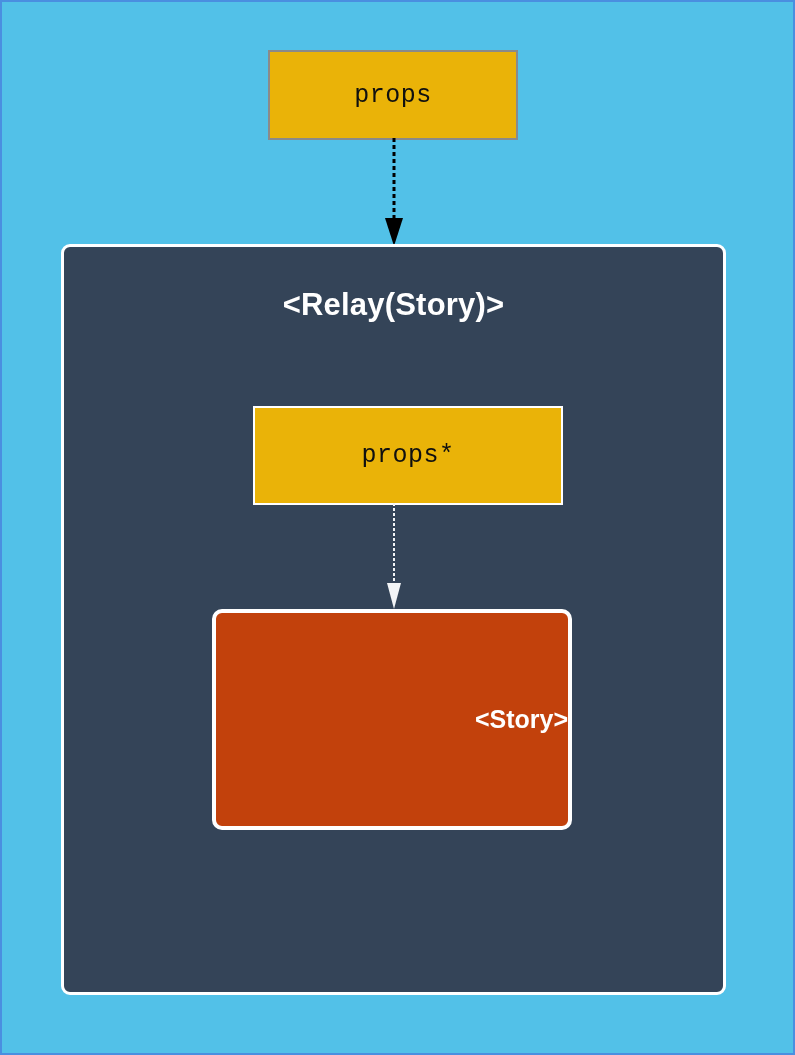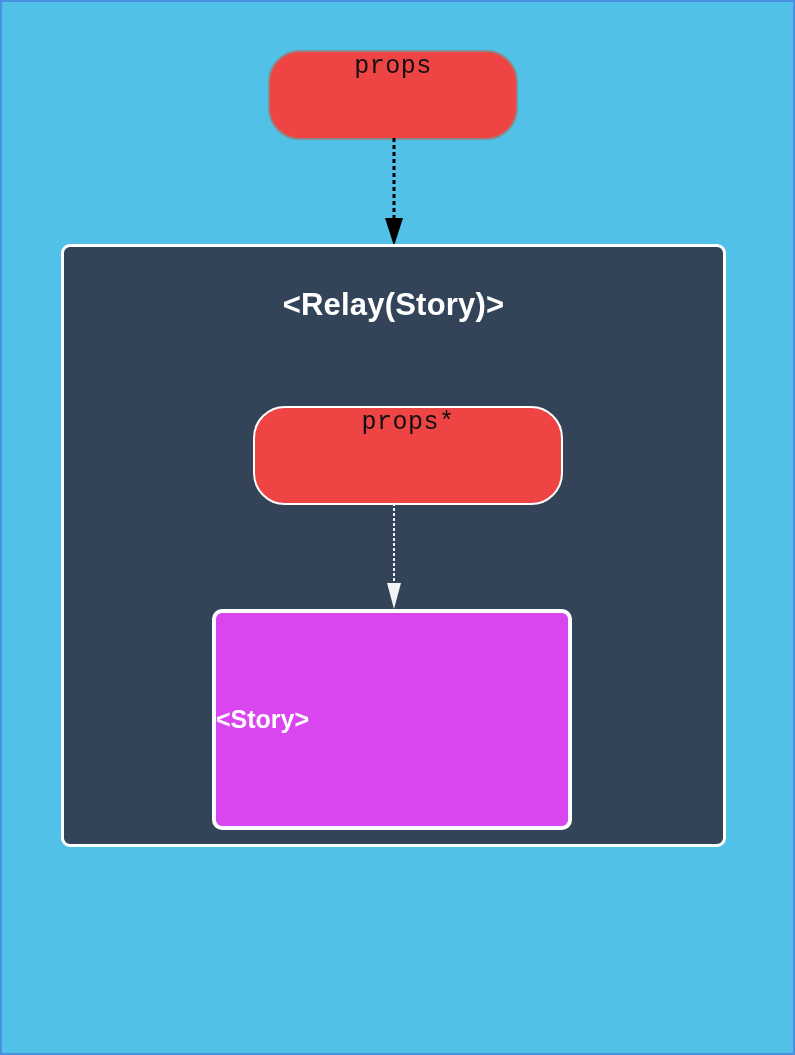--- a/index.html
+++ b/index.html
@@ -17,27 +17,27 @@
     border: 2px solid #4a8fe0;
     overflow: hidden;
     font-family: "Liberation Sans", sans-serif;
   }
 
   
 
   .prop-box {
     position: absolute;
     box-sizing: border-box;
-    background: #ef4444;
+    background: #eab308;
     display: flex;
+    align-items: center;
     justify-content: center;
     font-family: "Liberation Mono", monospace;
     color: #101010;
     letter-spacing: 0.5px;
-    border-radius: 32px;
   }
 
   
   #props-outer {
     left: 266px;
     top: 48px;
     width: 250px;
     height: 90px;
     border: 2px solid #8a8a8a;
     font-size: 25px;
@@ -53,21 +53,21 @@
     font-size: 25px;
   }
 
   
 
   #relay-panel {
     position: absolute;
     left: 59px;
     top: 242px;
     width: 665px;
-    height: 603px;
+    height: 751px;
     box-sizing: border-box;
     background: #344458;
     border: 3px solid #ffffff;
     border-radius: 9px;
   }
 
   #relay-title {
     position: absolute;
     left: 0;
     right: 0;
@@ -81,26 +81,26 @@
 
   
 
   #story-box {
     position: absolute;
     left: 210px;
     top: 607px;
     width: 360px;
     height: 221px;
     box-sizing: border-box;
-    background: #d946ef;
+    background: #c2410c;
     border: 4px solid #ffffff;
     border-radius: 10px;
     display: flex;
     align-items: center;
-    justify-content: flex-start;
+    justify-content: flex-end;
     color: #ffffff;
     font-size: 25px;
     font-weight: bold;
   }
 
   
 
   .arrow-svg {
     position: absolute;
     overflow: visible;

